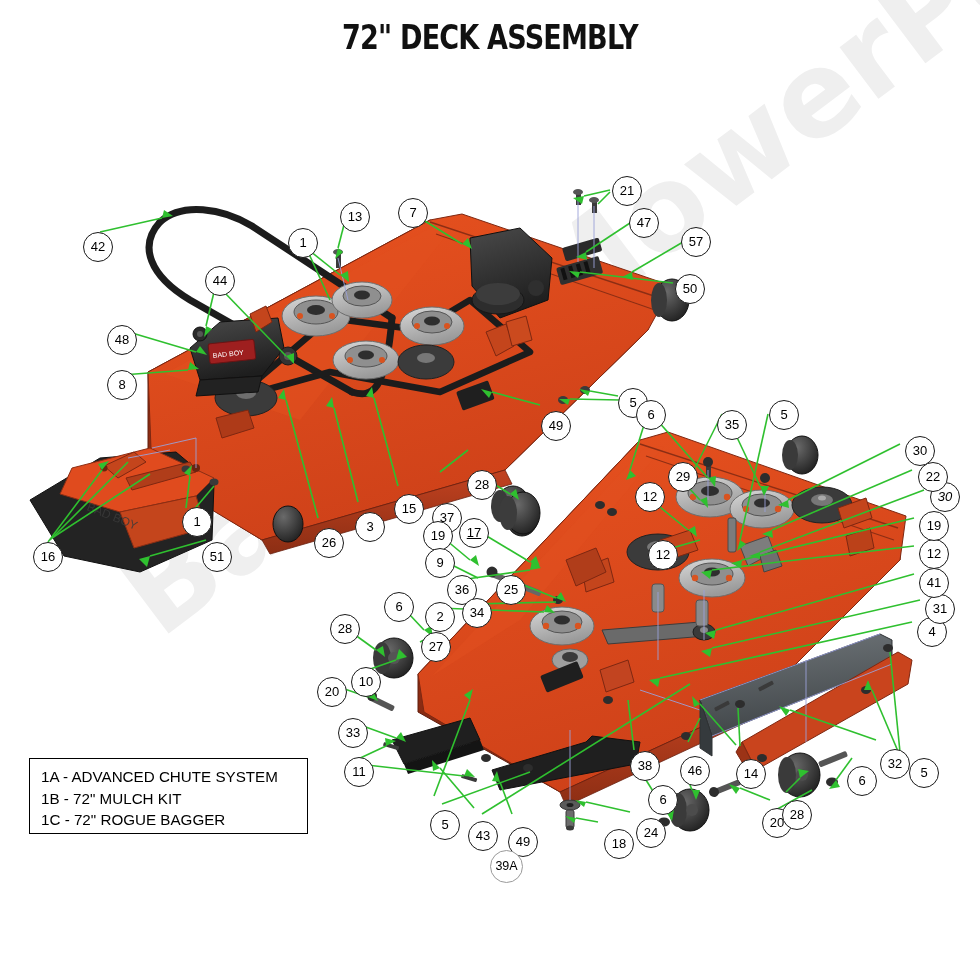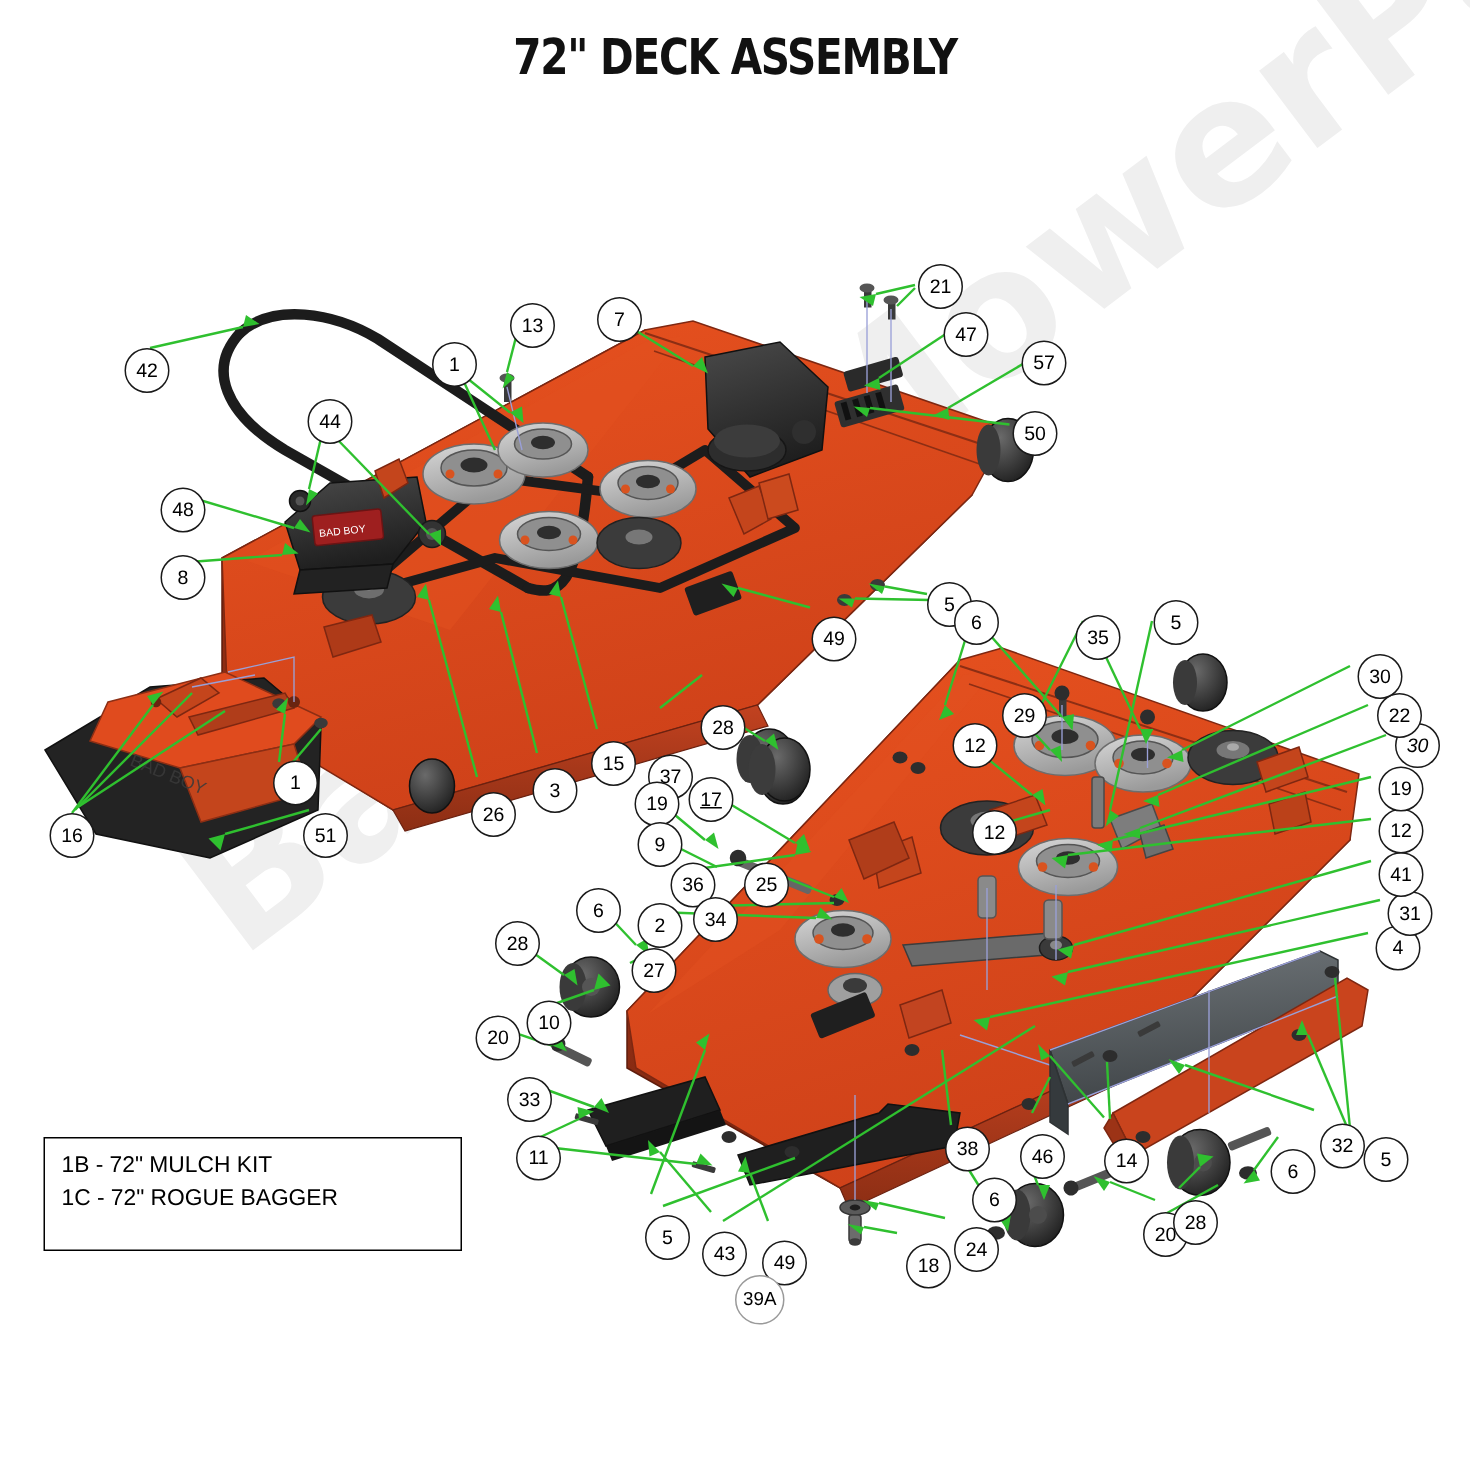--- a/index.html
+++ b/index.html
@@ -577,17 +577,18 @@
       <div class="co sz1" style="left: 905px; top: 436px;">30</div>
       <div class="co sz1" style="left: 769px; top: 400px;">5</div>
       <div class="co sz1" style="left: 717px; top: 410px;">35</div>
       <div class="co sz1" style="left: 668px; top: 462px;">29</div>
       <div class="co sz1" style="left: 635px; top: 482px;">12</div>
       <div class="co sz1" style="left: 636px; top: 400px;">6</div>
       <div class="co sz1" style="left: 648px; top: 540px;">12</div>
     </div>
 
   <div id="legend">
+    <div>1A - ADVANCED CHUTE SYSTEM</div>
     <div>1B - 72" MULCH KIT</div>
     <div>1C - 72" ROGUE BAGGER</div>
   </div>
 
 </div>
 
 </body></html>

